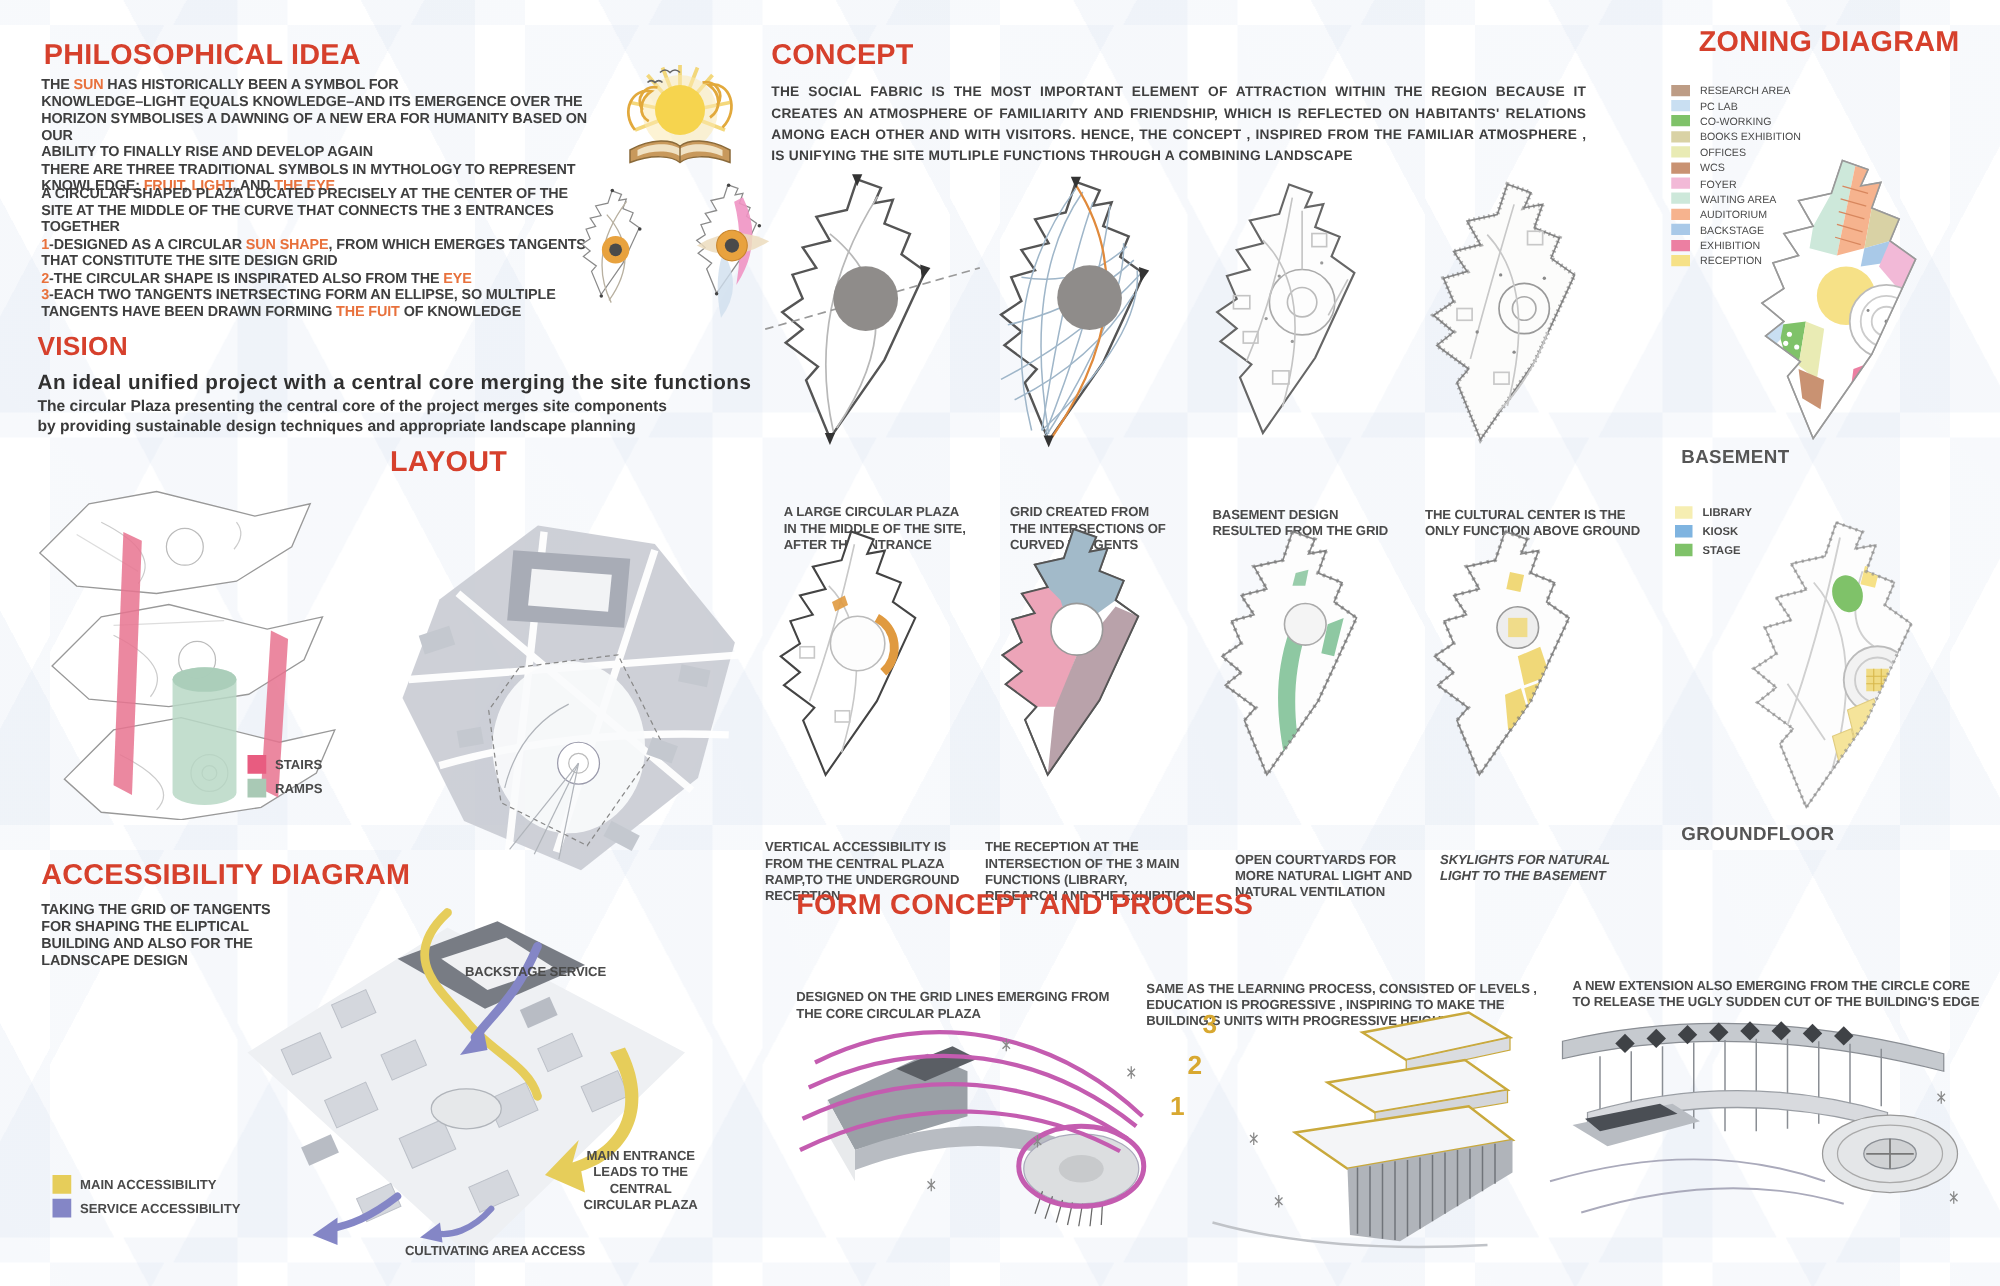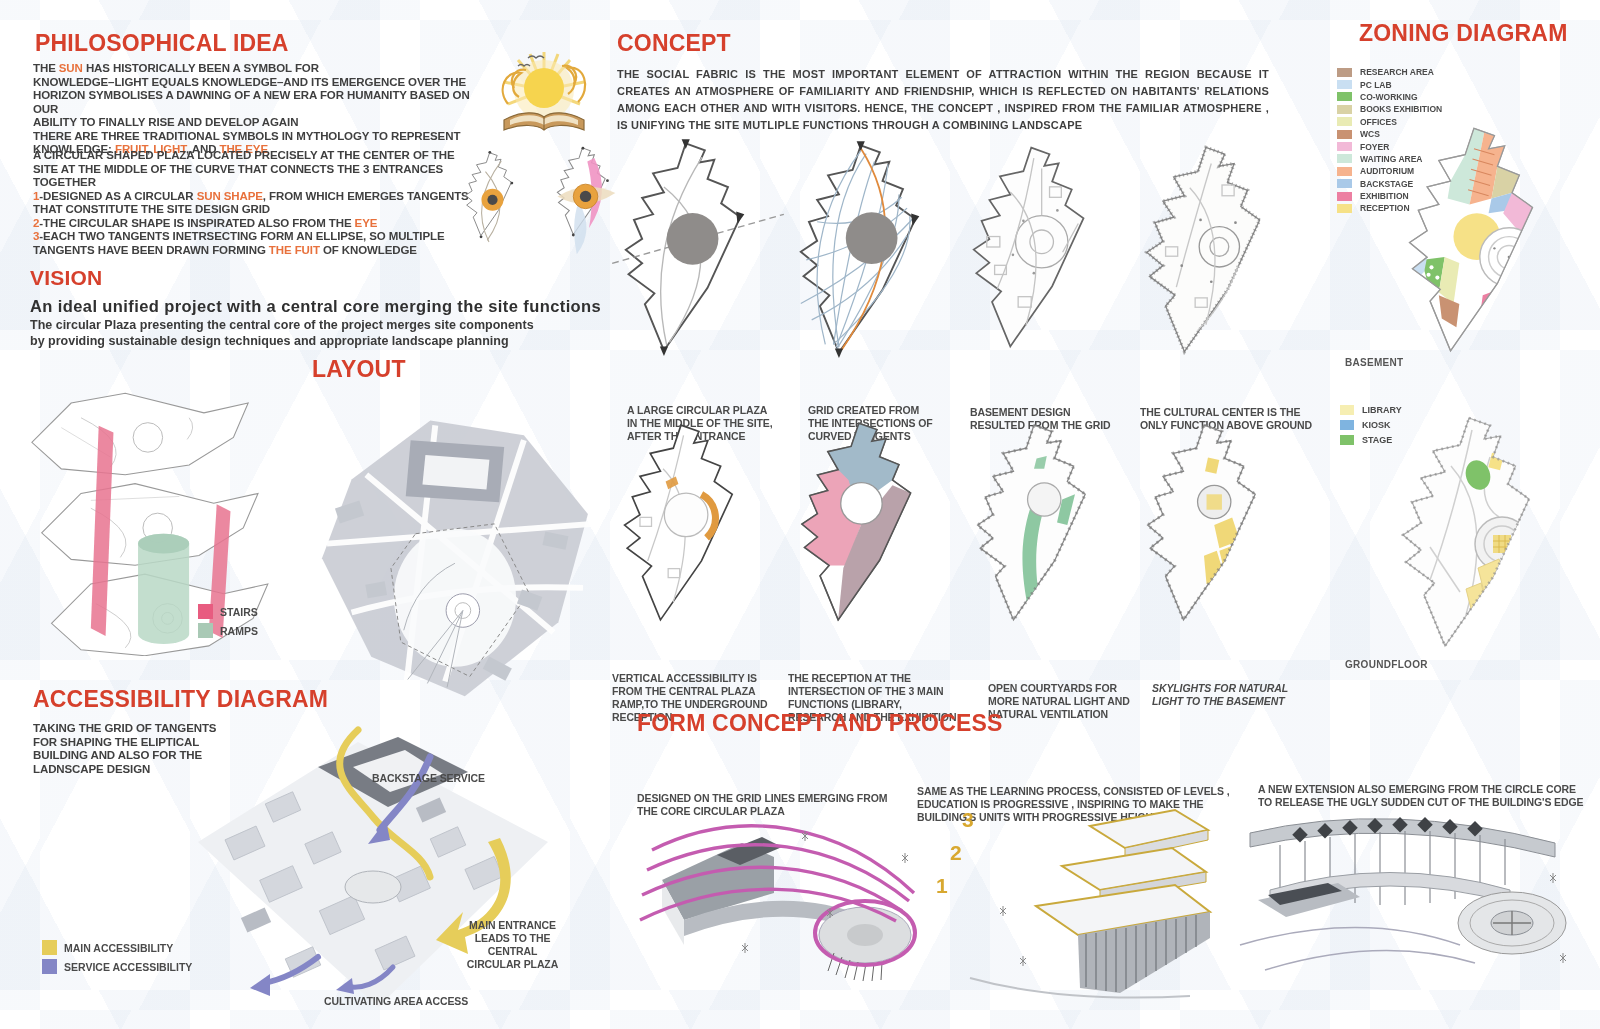--- a/index.html
+++ b/index.html
@@ -14,28 +14,28 @@
   .title{font-weight:700;color:#d6402c;font-size:23px;letter-spacing:.2px;white-space:nowrap;}
   .title.sm{font-size:21px;}
   .btxt{font-weight:700;color:#3f3f3f;font-size:11.5px;line-height:1.18;letter-spacing:-.1px;white-space:pre-line;}
   .hl{color:#e8713c;}
   .cap{font-weight:700;color:#4a4a4a;font-size:10.5px;line-height:1.24;white-space:pre-line;letter-spacing:-.1px;margin-top:44px;}
   .jpar{font-weight:700;color:#3f3f3f;font-size:11px;line-height:1.55;text-align:justify;letter-spacing:.2px;}
   .vhead{font-weight:700;color:#303030;font-size:16.5px;letter-spacing:.4px;white-space:nowrap;}
   .vline{font-weight:700;color:#3a3a3a;font-size:12.5px;line-height:1.3;white-space:pre-line;}
   .lrow{display:flex;align-items:center;height:12.4px;}
   .lrow .sw{width:15px;height:9px;margin-right:8px;flex:none;}
-  .lrow .ltxt{font-weight:700;color:#4a4a4a;font-size:8.5px;white-space:nowrap;letter-spacing:0;}
+  .lrow .ltxt{font-weight:400;color:#4a4a4a;font-size:8.5px;white-space:nowrap;letter-spacing:0;}
   .lrow2{display:flex;align-items:center;height:15px;}
   .lrow2 .sw{width:14px;height:10px;margin-right:8px;flex:none;}
   .lrow2 .ltxt{font-weight:700;color:#4a4a4a;font-size:9px;white-space:nowrap;}
   .biglr{display:flex;align-items:center;margin-bottom:4px;}
   .biglr .sw{width:15px;height:15px;margin-right:7px;flex:none;}
   .biglr .ltxt{font-weight:700;color:#4a4a4a;font-size:10.5px;white-space:nowrap;}
-  .floorlab{font-weight:700;color:#555;font-size:10px;letter-spacing:.3px;}
+  .floorlab{font-weight:700;color:#555;font-size:15px;letter-spacing:.3px;}
   .lvlnum{font-weight:700;color:#d8a830;font-size:21px;}
   svg{display:block;}
 </style>
 </head>
 <body>
 
 <div class="board">
   <div class="bgpat"></div>
 
   <div class="abs title" style="left:35px;top:30px;">PHILOSOPHICAL IDEA</div>

